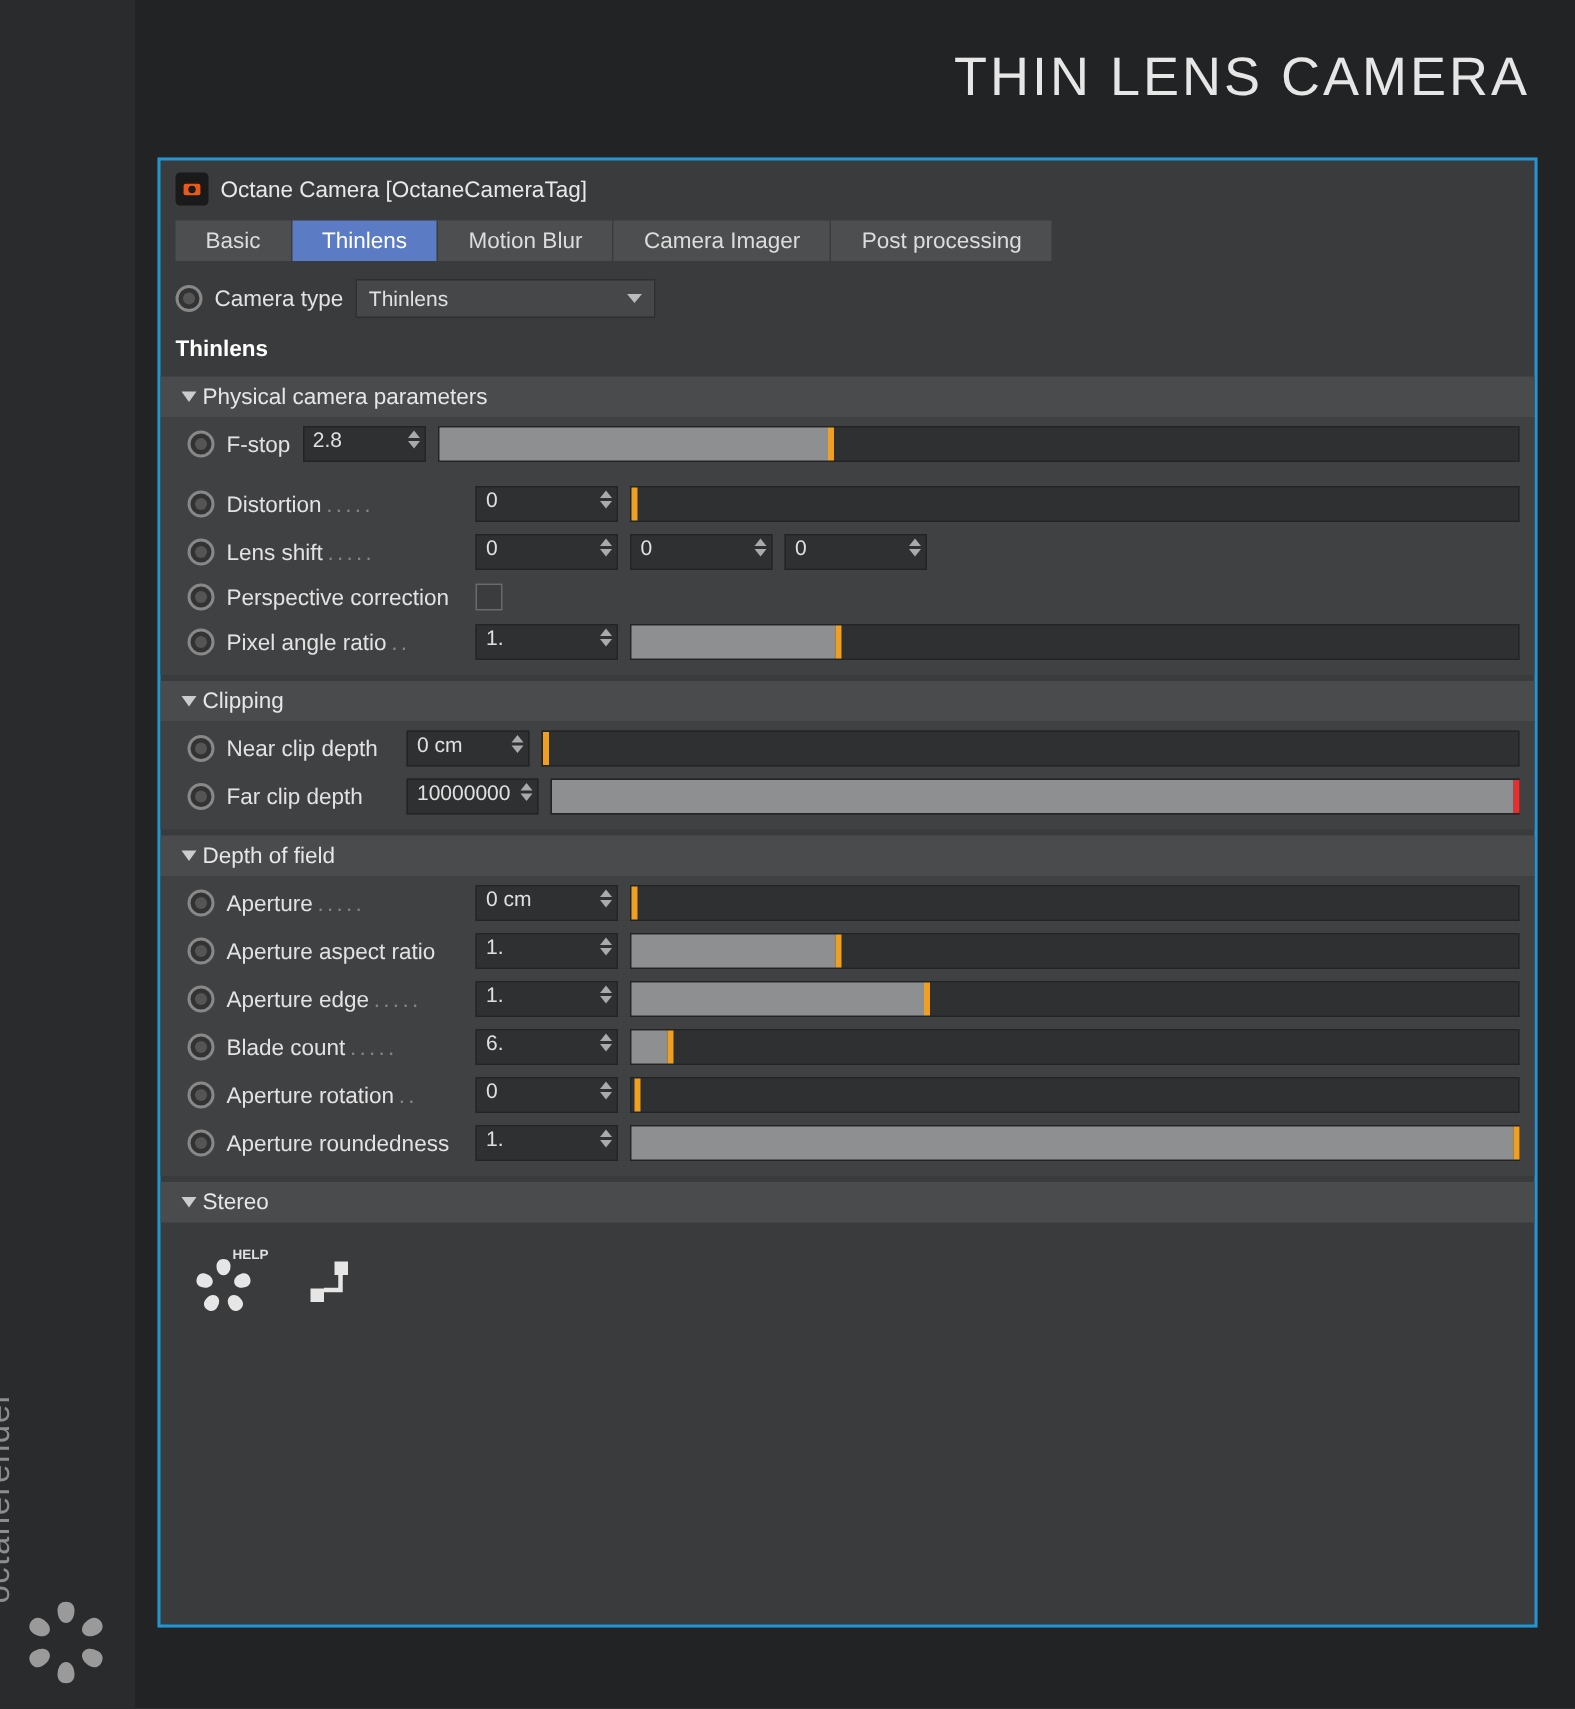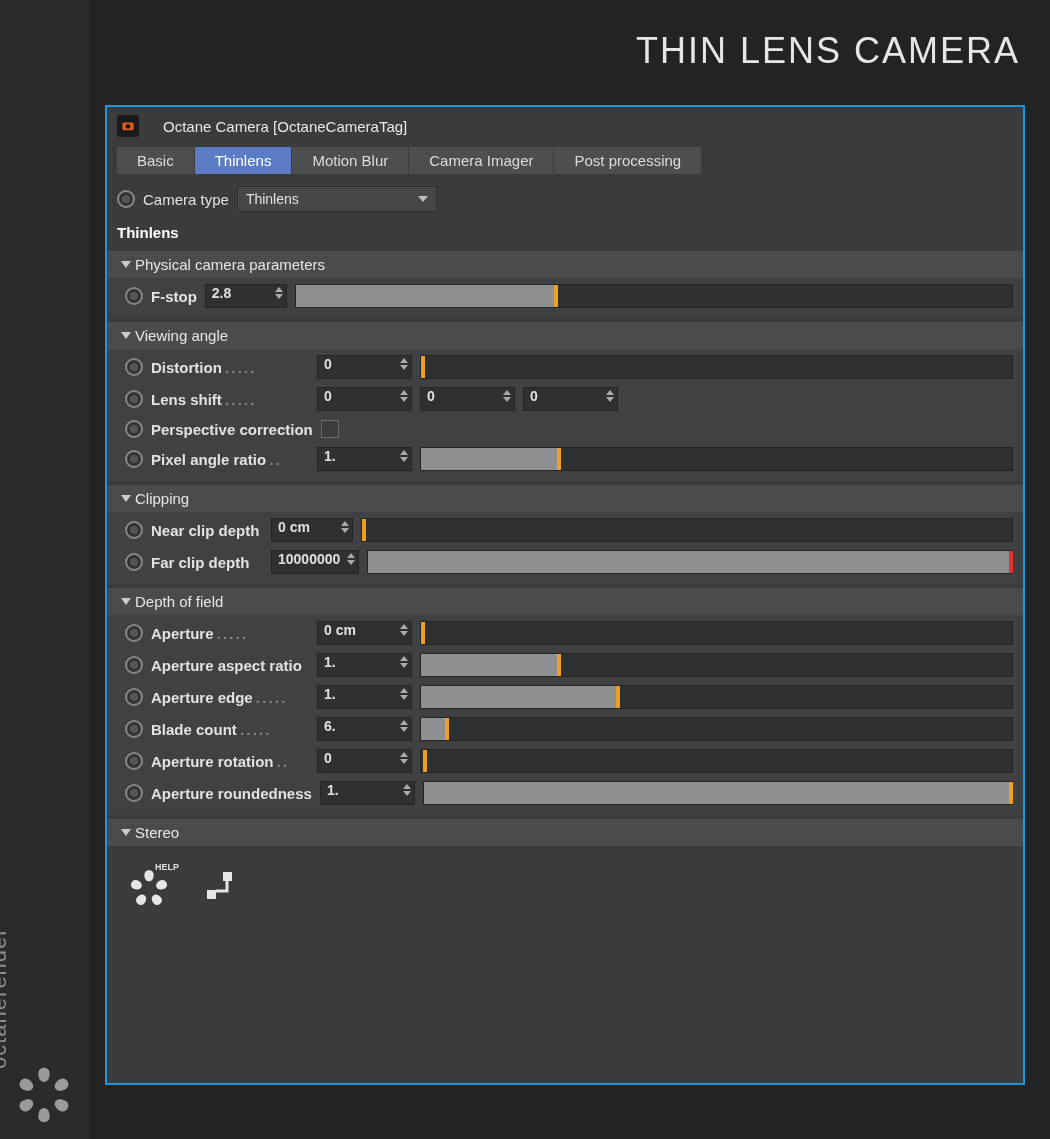--- a/index.html
+++ b/index.html
@@ -3,40 +3,40 @@
 <meta charset="utf-8">
 <style>
   * { box-sizing: border-box; margin: 0; padding: 0; font-family: "Segoe UI", Arial, sans-serif; }
   body { background: #222325; width: 1050px; height: 1139px; overflow: hidden; color: #d8d8d8; }
   .left-strip { position: absolute; left: 0; top: 0; width: 90px; height: 1139px; background: #2a2b2d; }
   .brand-vertical { position: absolute; left: 12px; bottom: 70px; transform: rotate(-90deg); transform-origin: left bottom; font-size: 22px; color: #8d8d8d; letter-spacing: 1px; white-space: nowrap; }
   .brand-logo { position: absolute; left: 10px; bottom: 10px; width: 68px; height: 68px; }
   .brand-logo svg { width: 100%; height: 100%; }
   .page-title { position: absolute; top: 30px; right: 30px; font-size: 36px; font-weight: 300; color: #e6e6e6; letter-spacing: 2px; }
   .panel-frame { position: absolute; left: 105px; top: 105px; width: 920px; height: 980px; border: 2px solid #2196d4; background: #3a3b3d; }
-  .panel-head { display: flex; align-items: center; gap: 24px; padding: 8px 10px 10px 10px; }
+  .panel-head { display: flex; align-items: center; gap: 8px; padding: 8px 10px 10px 10px; }
   .tag-icon { width: 22px; height: 22px; background: #1a1a1a; border-radius: 3px; display: flex; align-items: center; justify-content: center; }
   .tag-icon svg { width: 14px; height: 14px; }
   .head-title { font-size: 15px; color: #e8e8e8; }
   .tabs { display: flex; gap: 0; padding: 0 24px 8px 10px; }
   .tab { padding: 5px 20px; font-size: 15px; color: #dcdcdc; background: #4d4e50; border-right: 1px solid #3a3b3d; cursor: pointer; }
   .tab.active { background: #5b7cc4; color: #fff; }
   .row { display: flex; align-items: center; gap: 8px; padding: 4px 10px; min-height: 28px; }
   .radio { width: 18px; height: 18px; border: 2px solid #888; border-radius: 50%; display: inline-flex; align-items: center; justify-content: center; flex-shrink: 0; cursor: pointer; background: #333; }
   .radio::after { content: ""; width: 8px; height: 8px; border-radius: 50%; background: #555; }
   .label { font-size: 15px; color: #e2e2e2; white-space: nowrap; }
   .label.dotted::after { content: " . . . . ."; color: #858585; letter-spacing: -1px; }
   .label.dotted-short::after { content: " . ."; color: #858585; letter-spacing: -1px; }
   .dropdown { background: #464749; border: 1px solid #2e2f31; height: 26px; display: flex; align-items: center; padding: 0 8px; font-size: 14px; color: #e0e0e0; position: relative; cursor: pointer; min-width: 200px; }
   .dropdown::after { content: ""; position: absolute; right: 8px; top: 50%; transform: translateY(-50%); border-left: 5px solid transparent; border-right: 5px solid transparent; border-top: 6px solid #bbb; }
   .dropdown.small { min-width: 200px; }
   .section-name { font-size: 15px; font-weight: 600; color: #fff; padding: 8px 10px 6px 10px; }
   .group-header { background: #4a4b4d; padding: 5px 10px 5px 14px; font-size: 15px; color: #e6e6e6; display: flex; align-items: center; gap: 4px; margin-top: 4px; }
   .group-header .caret { width: 0; height: 0; border-left: 5px solid transparent; border-right: 5px solid transparent; border-top: 7px solid #ccc; }
-  .group-body { background: #404143; padding: 2px 0 6px 0; font-weight: bold; }
+  .group-body { background: #404143; padding: 2px 0 6px 0; }
   .spinner { background: #2f3032; border: 1px solid #232426; height: 24px; display: flex; padding: 0 18px 0 6px; font-size: 14px; color: #e0e0e0; position: relative; min-width: 82px; }
   .spinner .arrows { position: absolute; right: 3px; top: 2px; display: flex; flex-direction: column; gap: 2px; }
   .spinner .arrows span { width: 0; height: 0; border-left: 4px solid transparent; border-right: 4px solid transparent; }
   .spinner .arrows .up { border-bottom: 5px solid #aaa; }
   .spinner .arrows .down { border-top: 5px solid #aaa; }
   .slider { flex: 1; height: 24px; background: #2f3032; position: relative; border: 1px solid #232426; }
   .slider .fill { position: absolute; left: 0; top: 0; bottom: 0; background: #8e8f91; }
   .slider .handle { position: absolute; top: 0; bottom: 0; width: 4px; background: #f0a020; }
   .slider .handle.red { background: #e63030; }
   .checkbox { width: 18px; height: 18px; background: #3b3c3e; border: 1px solid #6a6b6d; display: inline-flex; align-items: center; justify-content: center; cursor: pointer; flex-shrink: 0; }
@@ -117,24 +117,20 @@
             <span class="down"></span>
           </span>
         </div>
       <div class="slider">
           <div class="fill" style="width:36%"></div>
           <div class="handle" style="left:36%"></div>
         </div>
     </div>
   </div>
 
-  <div class="group-header">
-    <span class="caret"></span>
-    <span>Viewing angle</span>
-  </div>
   <div class="group-body">
     <div class="row indent">
       <span class="radio"></span>
       <span class="label dotted" style="min-width:158px">Distortion</span>
       <div class="spinner" style="min-width:95px">
           <span>0</span>
           <span class="arrows">
             <span class="up"></span>
             <span class="down"></span>
           </span>

